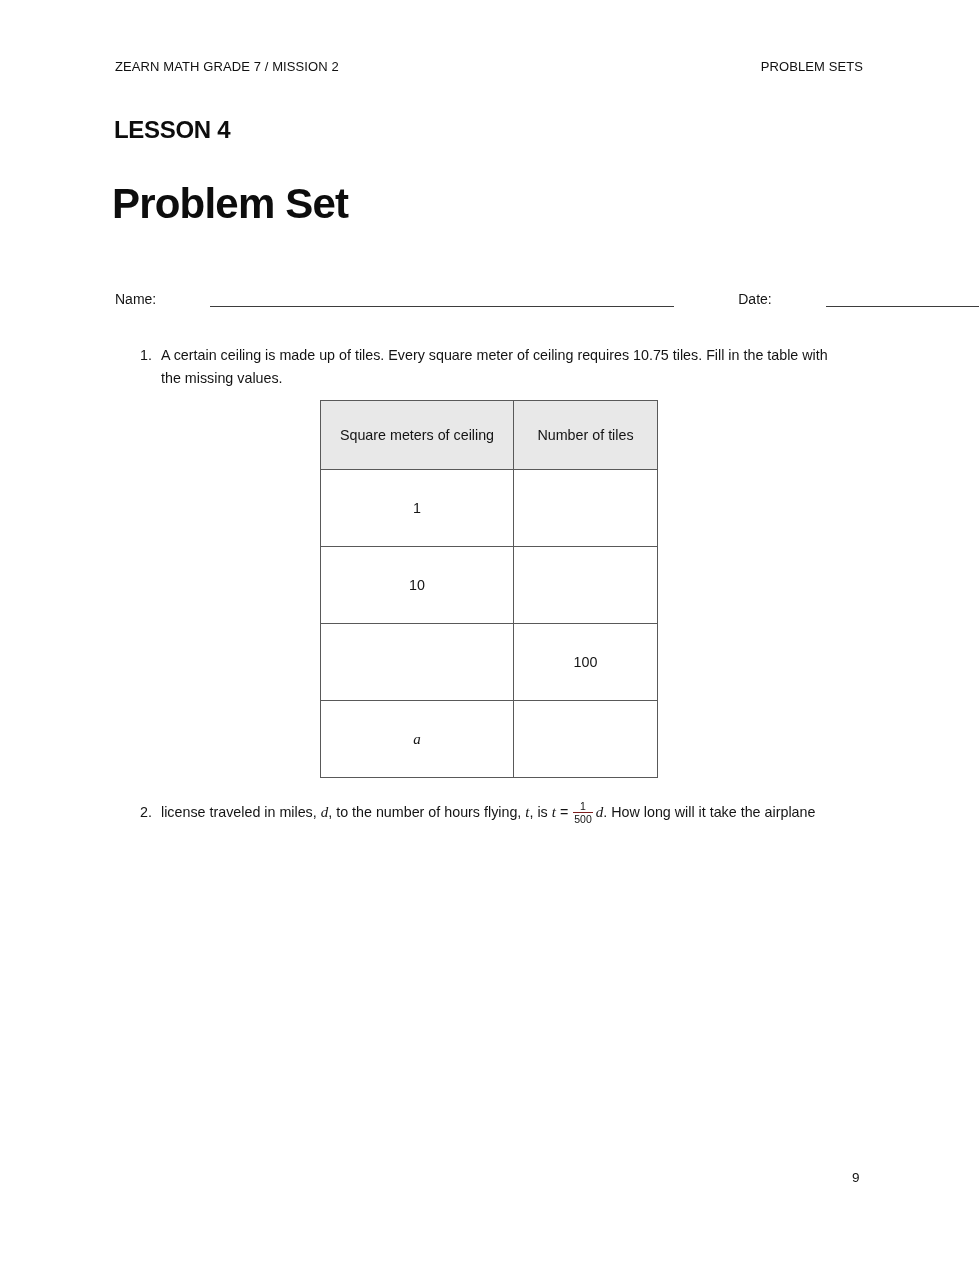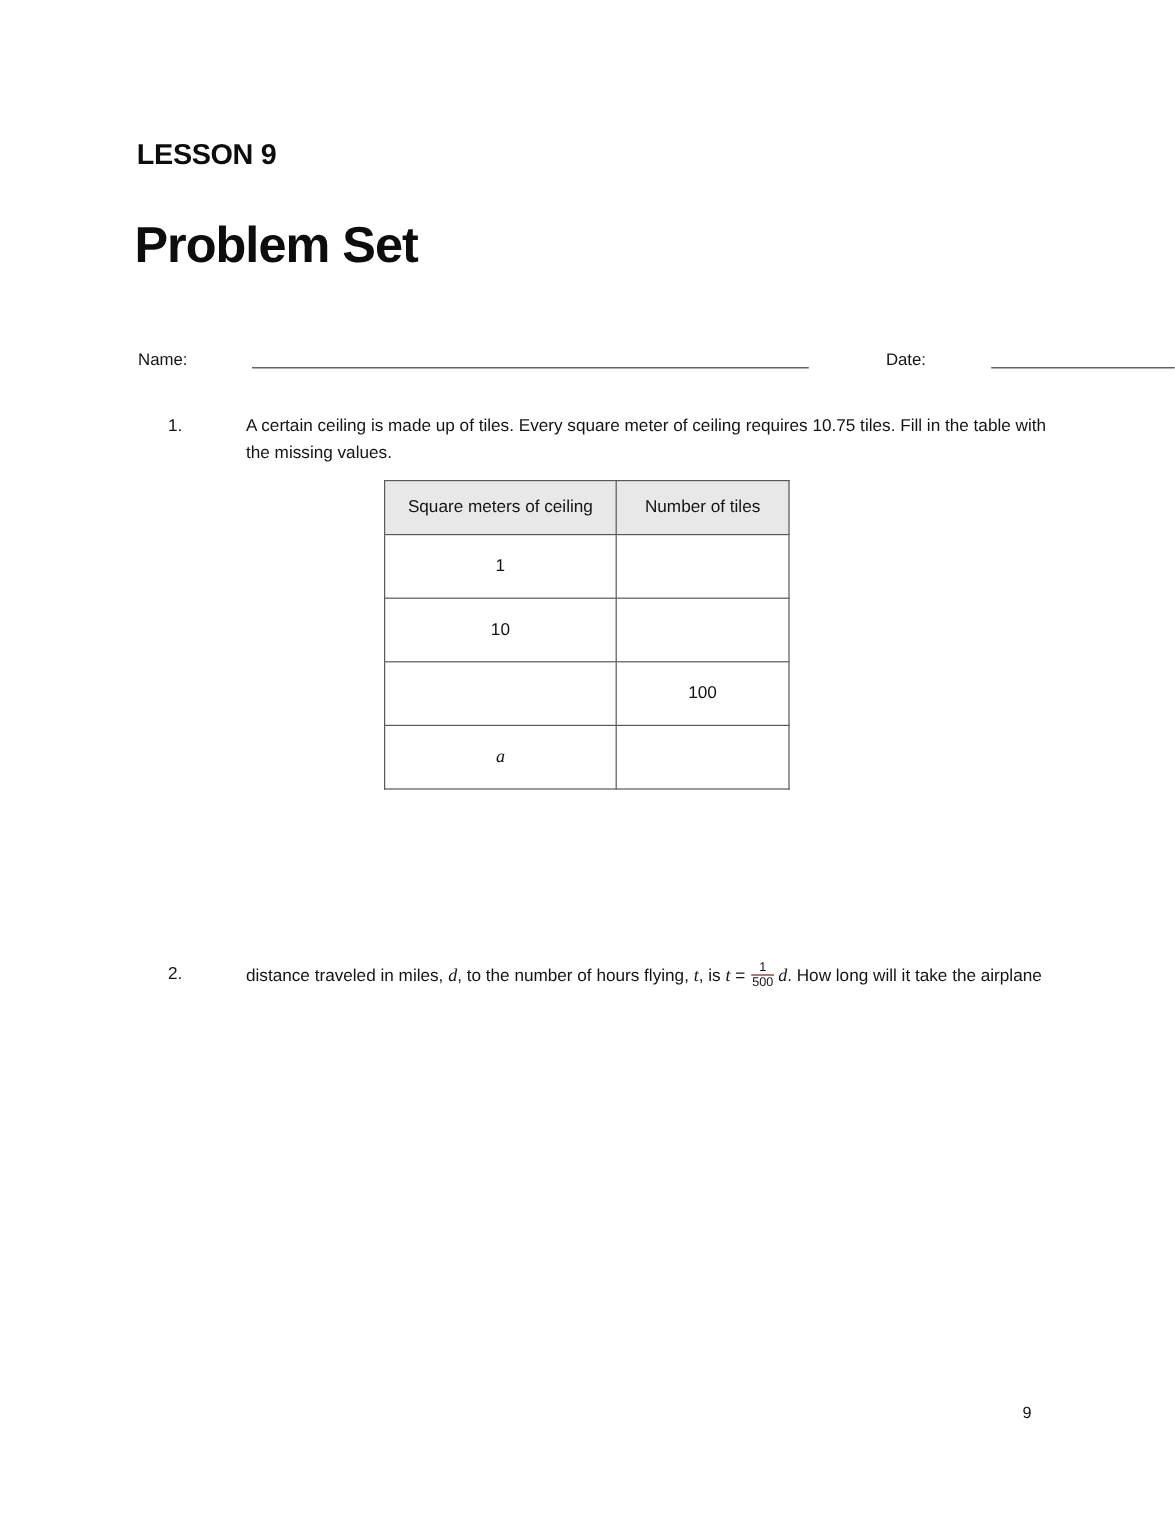--- a/index.html
+++ b/index.html
@@ -30,57 +30,61 @@
   }
   .blank-line { display:inline-block; height:15px; border-bottom:1.3px solid #3d3d3d; }
   .name-line { width:464px; margin-left:6px; }
   .date-label { margin-left:16px; }
   .date-line { width:168px; margin-left:6px; }
   
   .problem { position:absolute; display:flex; font-size:14.3px; line-height:23px; color:#141414; }
   .p1 { left:140px; top:344px; }
   .p2 { left:140px; top:801px; line-height:23.5px; }
   .pnum { width:21px; flex-shrink:0; }
-  .ptext div { white-space:nowrap;margin-left:44px; }
+  .ptext div { white-space:nowrap; }
   .mvar { font-style:italic; font-family:"Liberation Serif", serif; font-size:15px; }
   .frac {
     display:inline-flex; flex-direction:column; align-items:center;
     vertical-align:middle; font-size:10.5px; line-height:1.15;
     margin:0 3px 0 1px; position:relative; top:-1px;
   }
   .frac .den { border-top:1px solid #7f1d1d; padding:0 1px; }
   
   .tiles-table {
     position:absolute; left:320px; top:400px;
     border-collapse:collapse; font-size:14.3px; color:#141414;
   }
   .tiles-table th, .tiles-table td {
-    border:1.2px solid #595959; text-align:center; vertical-align:middle; padding:0;
+    border:1.2px solid #595959; text-align:center; vertical-align:middle; padding:12px;
   }
   .tiles-table th {
     background:#e8e8e8; font-weight:normal; height:44px;
   }
   .tiles-table td { height:52px; background:#ffffff; }
   .col-a { width:193px; } .col-b { width:144px; }
   .italic-cell { font-style:italic; font-family:"Liberation Serif", serif; font-size:15px; }
   
   .doc-footer {
     position:absolute; left:0; top:1164px; width:100%;
     text-align:center; font-size:10px; font-style:italic;
     color:#2b2b2b; line-height:14.5px;
   }
   .page-num { position:absolute; left:852px; top:1170px; font-size:13.5px; font-style:normal; color:#111; }
 </style>
 </head>
 <body>
 
 <div class="page">
 
+  <div class="doc-header">
+    <span>ZEARN MATH GRADE 7 / MISSION 2</span>
+    <span>PROBLEM SETS</span>
+  </div>
 
-  <div class="lesson">LESSON 9</div>
+  <div class="lesson">LESSON 4</div>
 
   <h1 class="title">Problem Set</h1>
 
   <div class="name-row">
     <span>Name:</span>
     <span class="blank-line name-line"></span>
     <span class="date-label">Date:</span>
     <span class="blank-line date-line"></span>
   </div>
 
@@ -119,21 +123,21 @@
       <tr>
         <td class="italic-cell">a</td>
         <td></td>
       </tr>
     </tbody>
   </table>
 
   <div class="problem p2">
     <span class="pnum">2.</span>
     <div class="ptext">
-      <div><span>distance traveled in miles, </span><span class="mvar">d</span><span>, to the number of hours flying, </span><span class="mvar">t</span><span>, is </span><span class="mvar">t</span><span> = </span><span class="frac">
+      <div><span>license traveled in miles, </span><span class="mvar">d</span><span>, to the number of hours flying, </span><span class="mvar">t</span><span>, is </span><span class="mvar">t</span><span> = </span><span class="frac">
             <span class="num">1</span>
             <span class="den">500</span>
           </span><span class="mvar">d</span><span>. How long will it take the airplane</span></div>
     </div>
   </div>
 
 
   <div class="page-num">9</div>
 
 </div>

